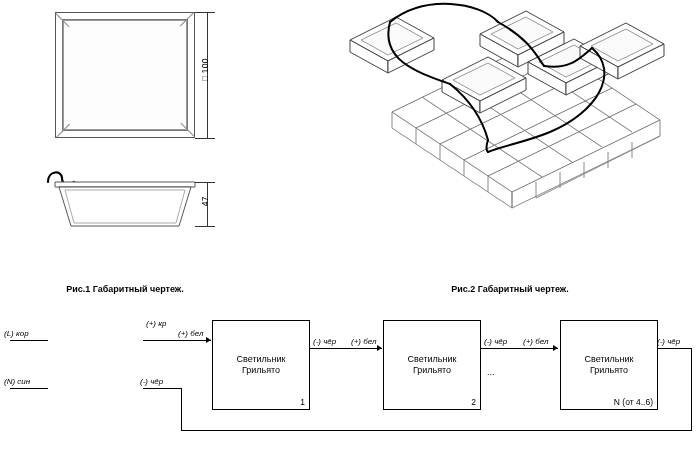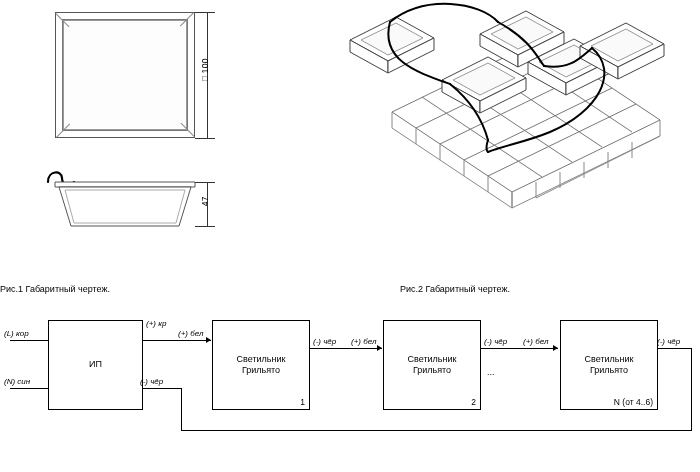--- a/index.html
+++ b/index.html
@@ -18,20 +18,22 @@
     overflow: hidden;
     background: #ffffff;
   }
   .abs { position: absolute; }
 
   
   .caption {
     font-size: 9px;
     color: #000;
     white-space: nowrap;
+    text-align: center;
+    font-weight: bold;
   }
 
   
   .sq-outer {
     position: absolute;
     left: 55px;
     top: 12px;
     width: 140px;
     height: 126px;
     border: 1px solid #555;
@@ -243,23 +245,20 @@
       <path d="M 168 22 C 200 40, 206 55, 214 66"></path>
       <path d="M 214 66 C 240 70, 250 58, 262 48"></path>
       <path d="M 120 84 C 140 100, 152 118, 158 140"></path>
       <path d="M 262 48 C 290 72, 268 112, 220 132 C 196 142, 172 146, 158 152"></path>
       <path d="M 158 140 C 156 146, 156 150, 158 152"></path>
     </g>
   </svg>
 
   <div class="caption abs" style="left:400px;top:284px;width:220px;">Рис.2 Габаритный чертеж.</div>
 
-  <div class="box" style="left:48px;top:320px;width:95px;height:90px;">
-    <div class="box-label" style="top:38px;">ИП</div>
-  </div>
 
   <div class="wire-h" style="left:10px;top:340px;width:38px;"></div>
   <div class="wlabel" style="left:4px;top:329px;">(L) кор</div>
   <div class="wire-h" style="left:10px;top:388px;width:38px;"></div>
   <div class="wlabel" style="left:4px;top:377px;">(N) син</div>
 
   <div class="wire-h" style="left:143px;top:340px;width:68px;"></div>
   <div class="arrow-r" style="left:206px;top:337px;"></div>
   <div class="wlabel" style="left:146px;top:319px;">(+) кр</div>
   <div class="wlabel" style="left:178px;top:329px;">(+) бел</div>

